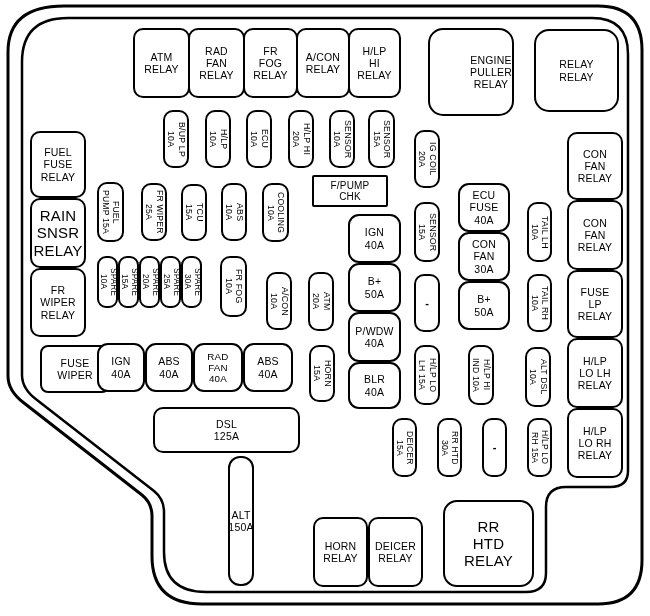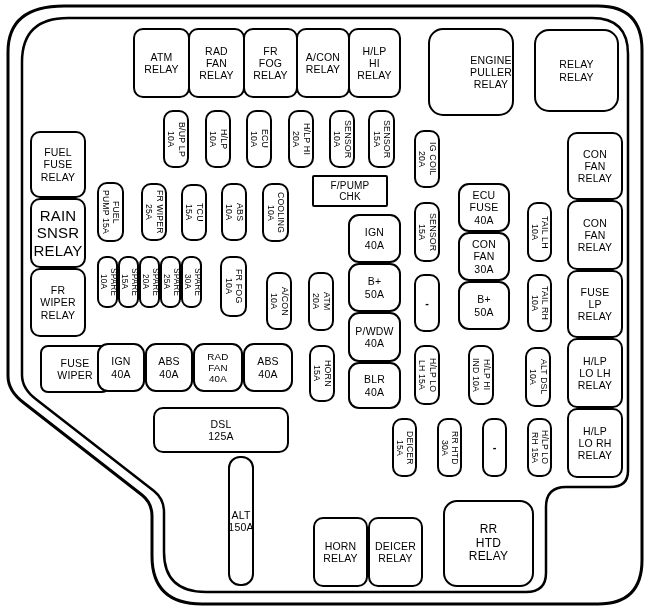--- a/index.html
+++ b/index.html
@@ -391,21 +391,21 @@
       </div>
       <div class="box" style="left: 482px; top: 418px; width: 25px; height: 59px; border-radius: 10px; font-size: 11px;">
         <div class="blanktext"><span>-</span></div>
       </div>
       <div class="box" style="left: 527px; top: 418px; width: 25px; height: 59px; border-radius: 10px; font-size: 8.6px;">
         <div class="vtext">
           <span>H/LP LO</span>
           <span>RH 15A</span>
         </div>
       </div>
-      <div class="box" style="left: 153px; top: 407px; width: 136px; height: 46px; border-radius: 10px; font-size: 10.5px;">
+      <div class="box" style="left: 153px; top: 407px; width: 147px; height: 46px; border-radius: 10px; font-size: 10.5px;">
         <div class="htext">
           <span>DSL</span>
           <span>125A</span>
         </div>
       </div>
       <div class="box" style="left: 228px; top: 456px; width: 26px; height: 130px; border-radius: 12px; font-size: 10.5px;">
         <div class="htext">
           <span>ALT</span>
           <span>150A</span>
         </div>
@@ -415,21 +415,21 @@
           <span>HORN</span>
           <span>RELAY</span>
         </div>
       </div>
       <div class="box" style="left: 368px; top: 517px; width: 55px; height: 70px; border-radius: 10px; font-size: 10.5px;">
         <div class="htext">
           <span>DEICER</span>
           <span>RELAY</span>
         </div>
       </div>
-      <div class="box" style="left: 443px; top: 500px; width: 91px; height: 87px; border-radius: 14px; font-size: 12px;">
+      <div class="box" style="left: 443px; top: 500px; width: 91px; height: 87px; border-radius: 14px; font-size: 15px;">
         <div class="htext">
           <span>RR</span>
           <span>HTD</span>
           <span>RELAY</span>
         </div>
       </div>
     </div>
 </div>
 
 </body></html>

